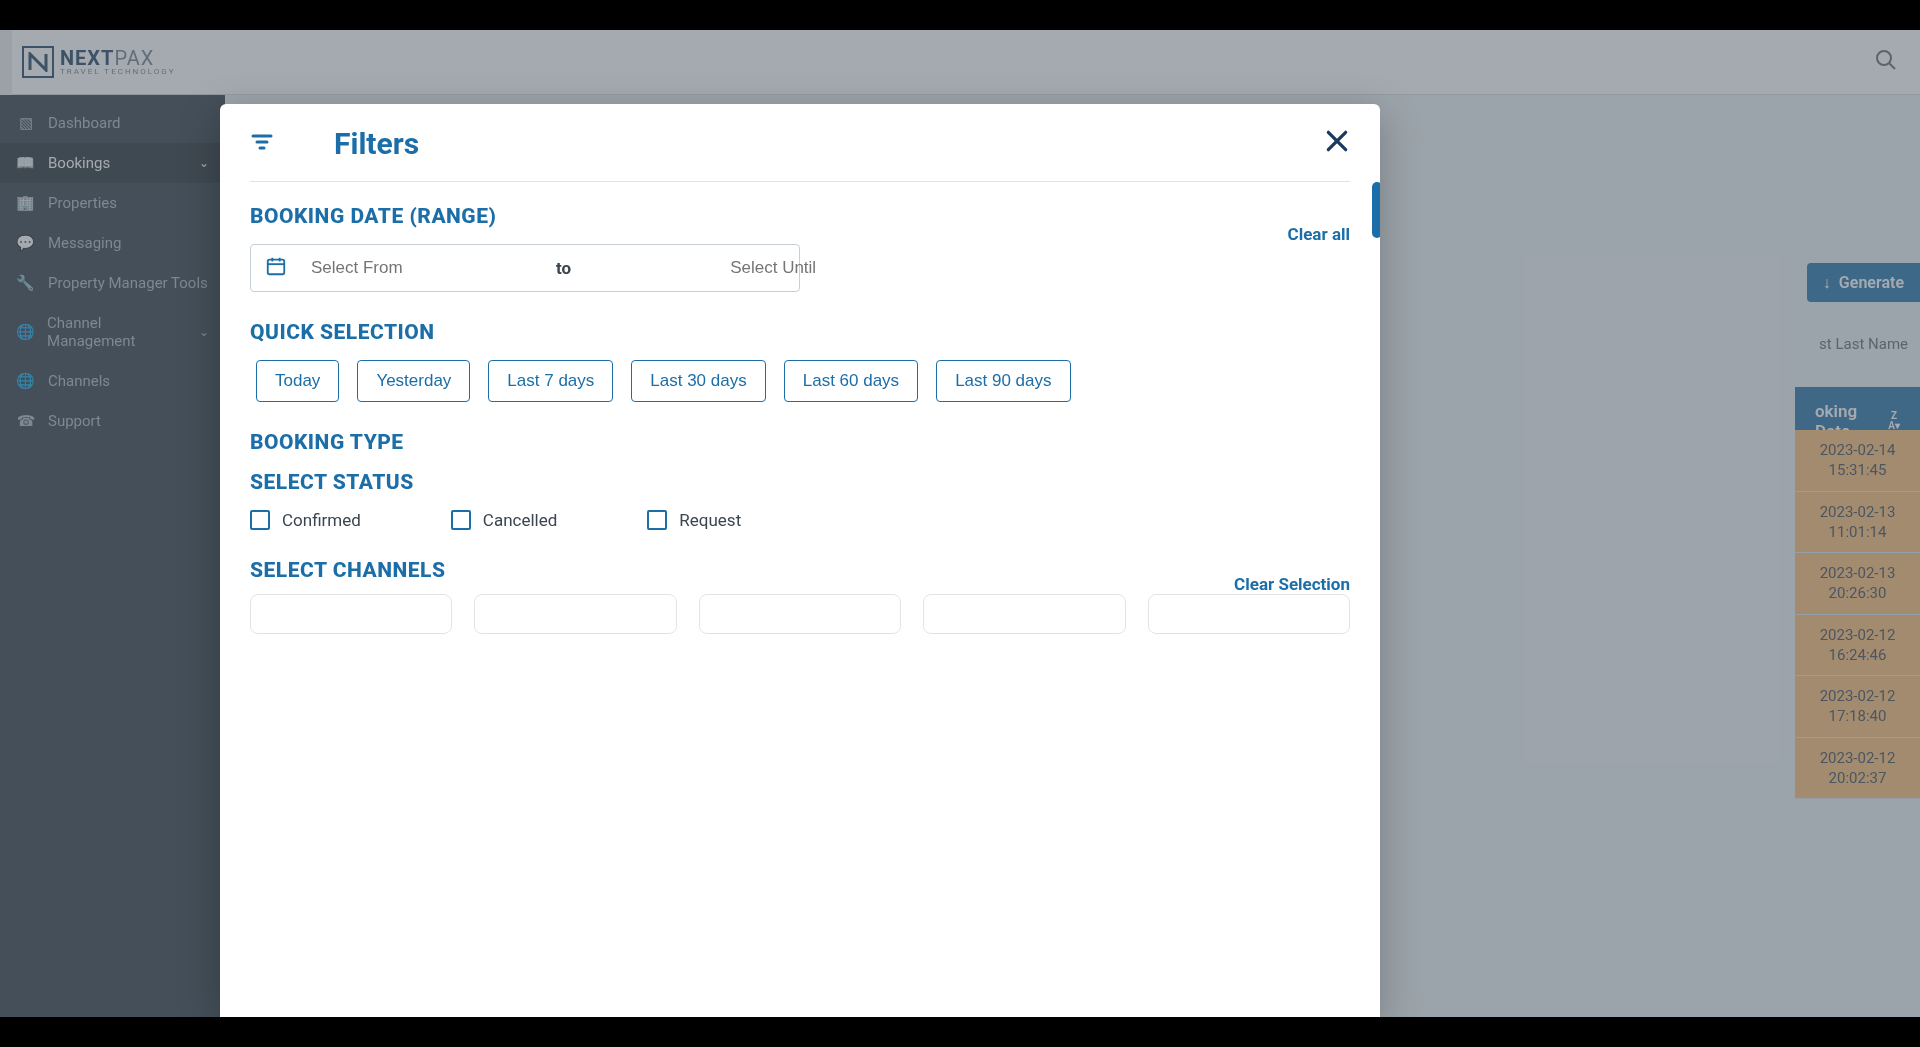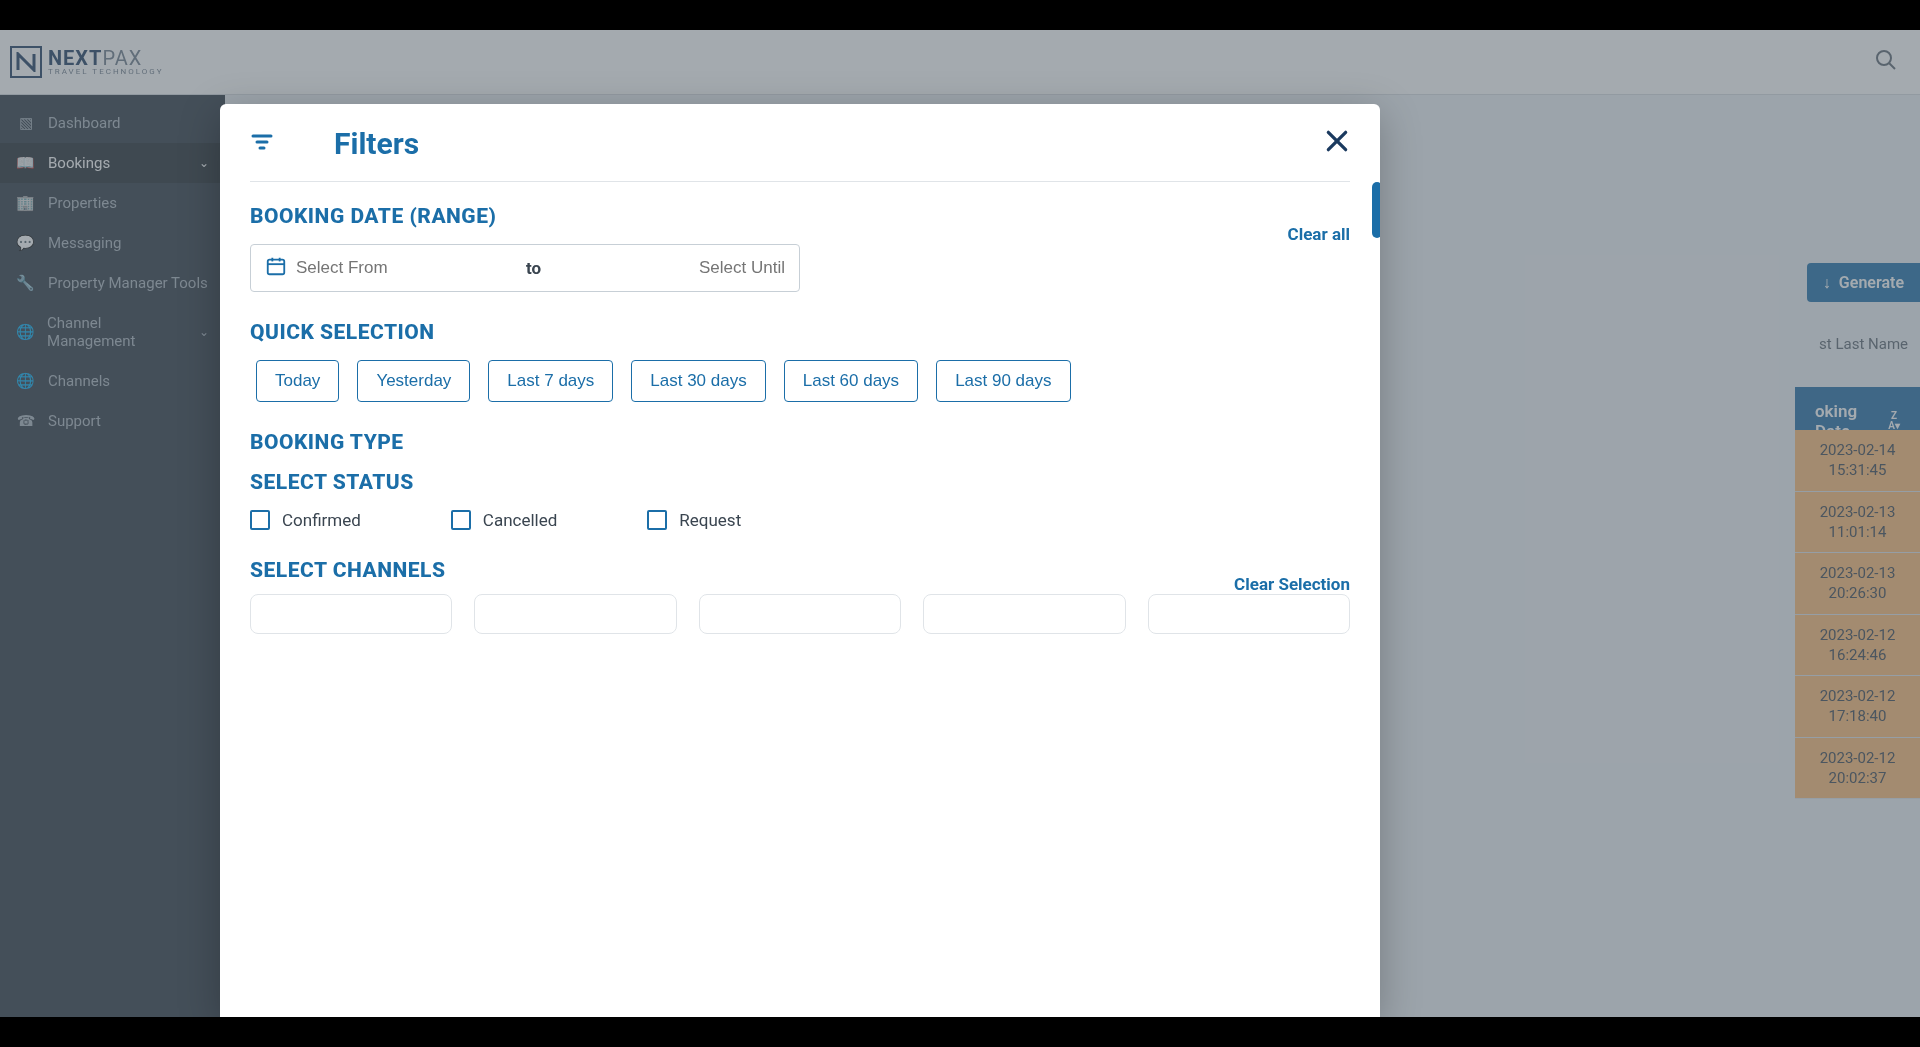--- a/index.html
+++ b/index.html
@@ -19,21 +19,21 @@
 .dim {
   position: absolute;
   inset: 0;
   background: rgba(90,100,110,0.55);
   pointer-events: none;
 }
 
 
 .topbar {
   position: absolute;
-  top: 0; left: 0; right: 0;
+  top: 0; left: 12px; right: 0;
   height: 65px;
   background: #fff;
   border-bottom: 1px solid #d8dce0;
   display: flex;
   align-items: center;
   padding: 17px 10px;
 }
 .logo {
   display: flex;
   align-items: center;
@@ -208,21 +208,21 @@
   cursor:pointer;
 }
 
 .date-range {
   display:flex;
   align-items:center;
   border:1px solid #c7cfd6;
   border-radius:4px;
   padding: 10px 14px;
   width: 550px;
-  gap:9px;
+  gap:24px;
   margin-bottom: 28px;
 }
 .cal-icon { color:#1b6ea8; }
 .date-input {
   border:none;
   outline:none;
   font-size:17px;
   color:#3a4550;
   background:transparent;
 }

